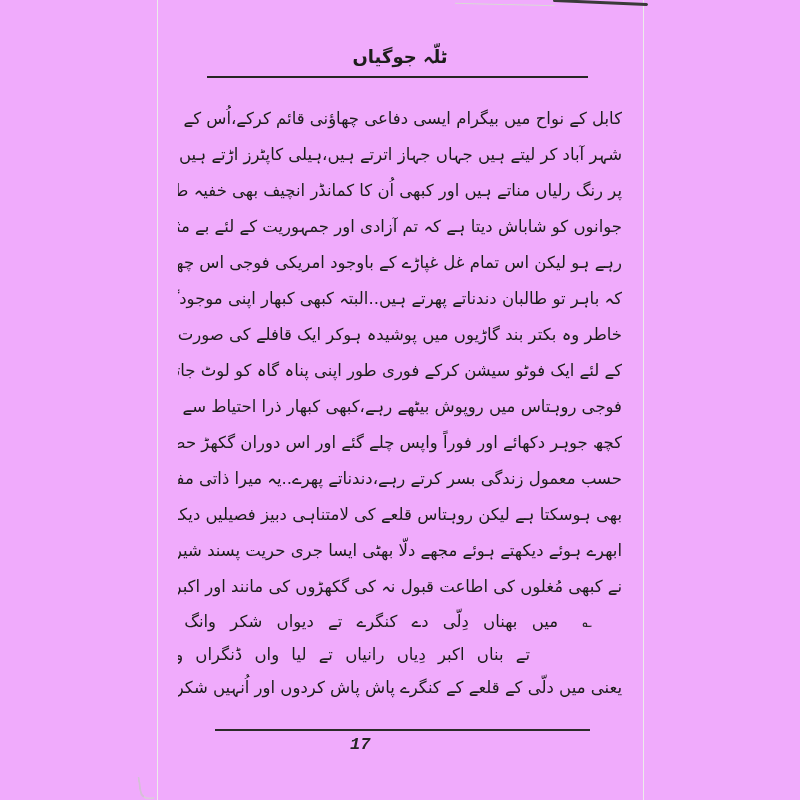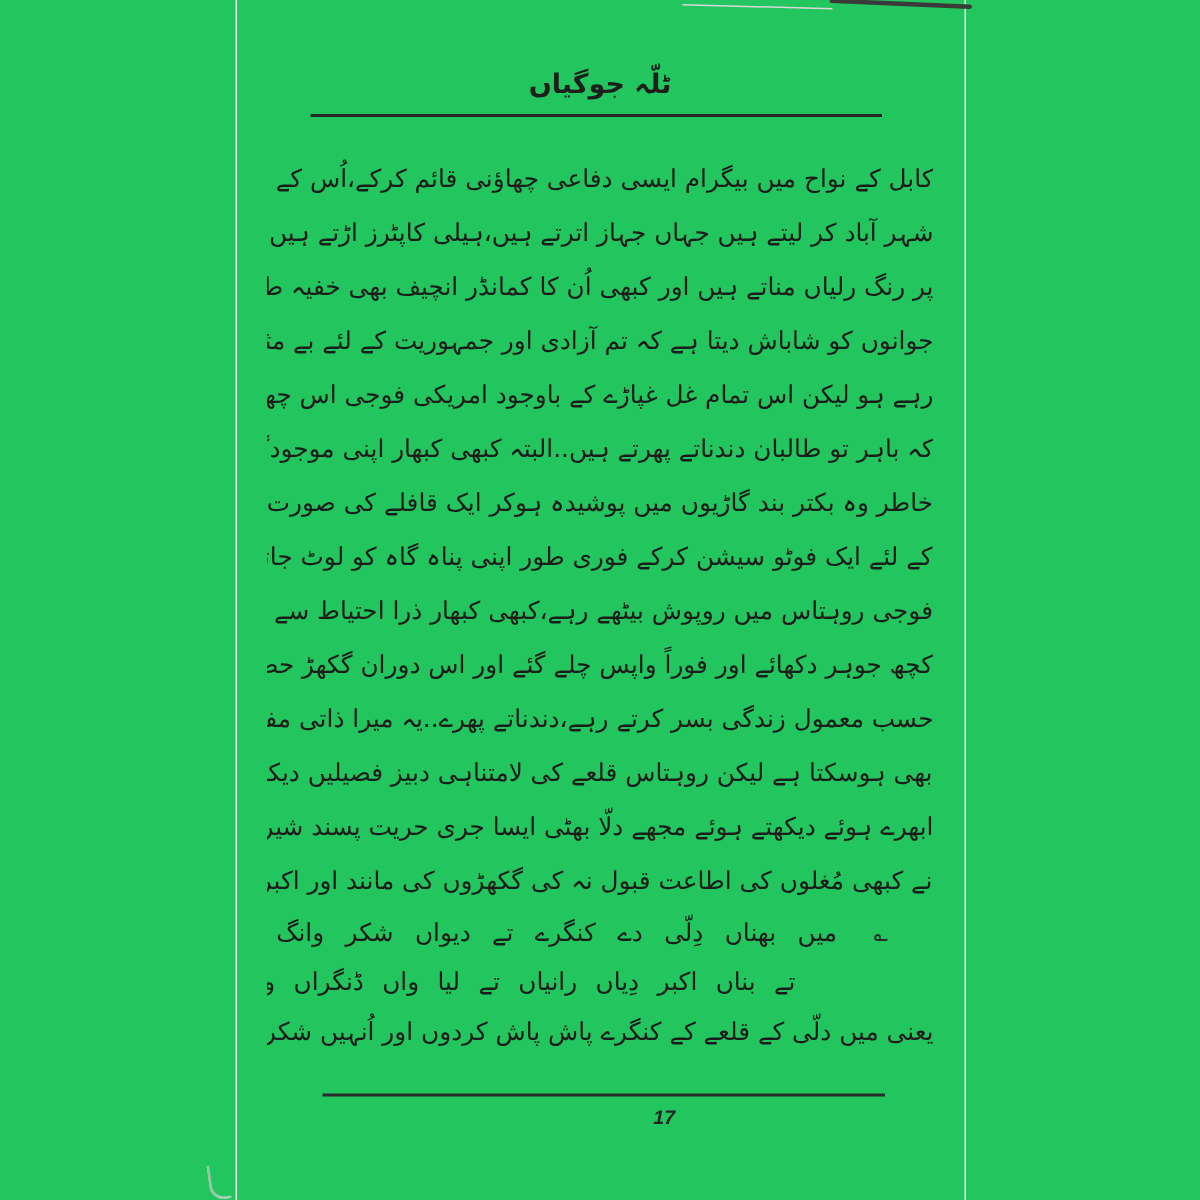--- a/index.html
+++ b/index.html
@@ -8,21 +8,21 @@
     width: 800px;
     height: 800px;
     background: #fbfbfa;
     font-family: "DejaVu Sans", sans-serif;
     overflow: hidden;
   }
   .scan-page {
     position: absolute;
     left: 0; top: 0;
     width: 800px; height: 800px;
-    background: #22c55e;
+    background: #f0abfc;
   }
   
   .scan-edge-left {
     position: absolute;
     left: 157px; top: 0;
     width: 1px; height: 800px;
     background: #ebebe9;
   }
   .scan-edge-right {
     position: absolute;
@@ -127,25 +127,25 @@
   .footer-rule {
     position: absolute;
     left: 215px; top: 729px;
     width: 375px; height: 2px;
     background: #2b2b29;
   }
   .page-number {
     position: absolute;
     left: 350px; top: 733px;
     width: 100px; height: 24px;
-    text-align: right;
-    font-family: Liberation Sans, sans-serif;
+    text-align: left;
+    font-family: Liberation Mono, monospace;
     font-style: italic;
     font-weight: bold;
-    font-size: 13px;
+    font-size: 17px;
     color: #252523;
     line-height: 24px;
   }
 </style>
 </head>
 <body>
 
 <div class="scan-page">
 
   <div class="scan-edge-left"></div>

